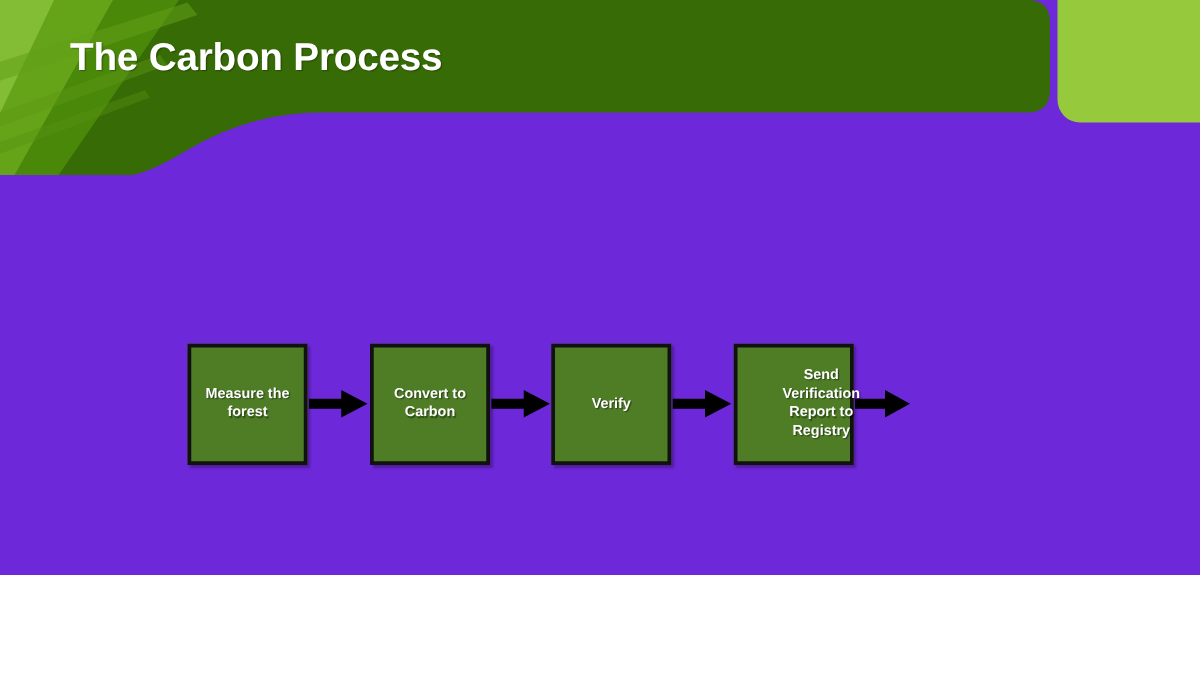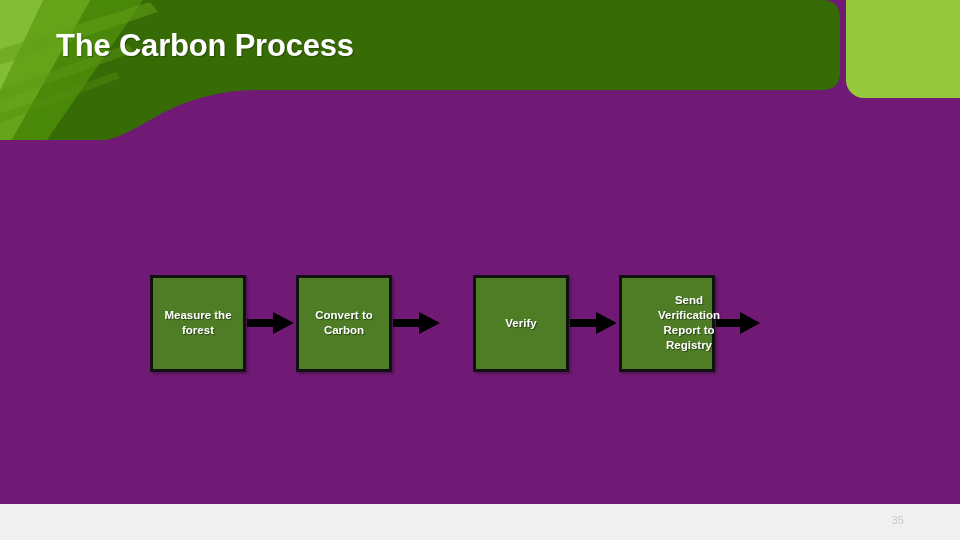--- a/index.html
+++ b/index.html
@@ -6,22 +6,22 @@
     margin: 0;
     padding: 0;
     background: #ffffff;
   }
   body {
     font-family: "Liberation Sans", sans-serif;
   }
   #slide {
     position: relative;
     width: 960px;
-    height: 540px;
-    background: #701a75;
+    height: 460px;
+    background: #6d28d9;
     overflow: hidden;
   }
 
   
   #header-band {
     position: absolute;
     left: 0;
     top: 0;
     width: 840px;
     height: 140px;
@@ -83,21 +83,21 @@
     color: #ffffff;
     font-weight: bold;
     font-size: 11.5px;
     line-height: 15px;
     padding: 0 5px;
     text-shadow: 1px 1px 1px rgba(0,0,0,0.45);
     white-space: pre-line;
   }
   .box-1 { width: 96px; height: 97px; justify-content: center; }
   .box-2 { width: 96px; height: 97px; }
-  .box-3 { width: 96px; height: 97px; margin-left: 32px; }
+  .box-3 { width: 96px; height: 97px; }
   .box-4 { width: 96px; height: 97px; padding-left: 44px; }
   .box-5 { width: 98px; height: 95px; }
 
   
   .flow-arrow {
     flex: 0 0 auto;
     width: 50px;
     height: 28px;
     display: flex;
     align-items: center;

